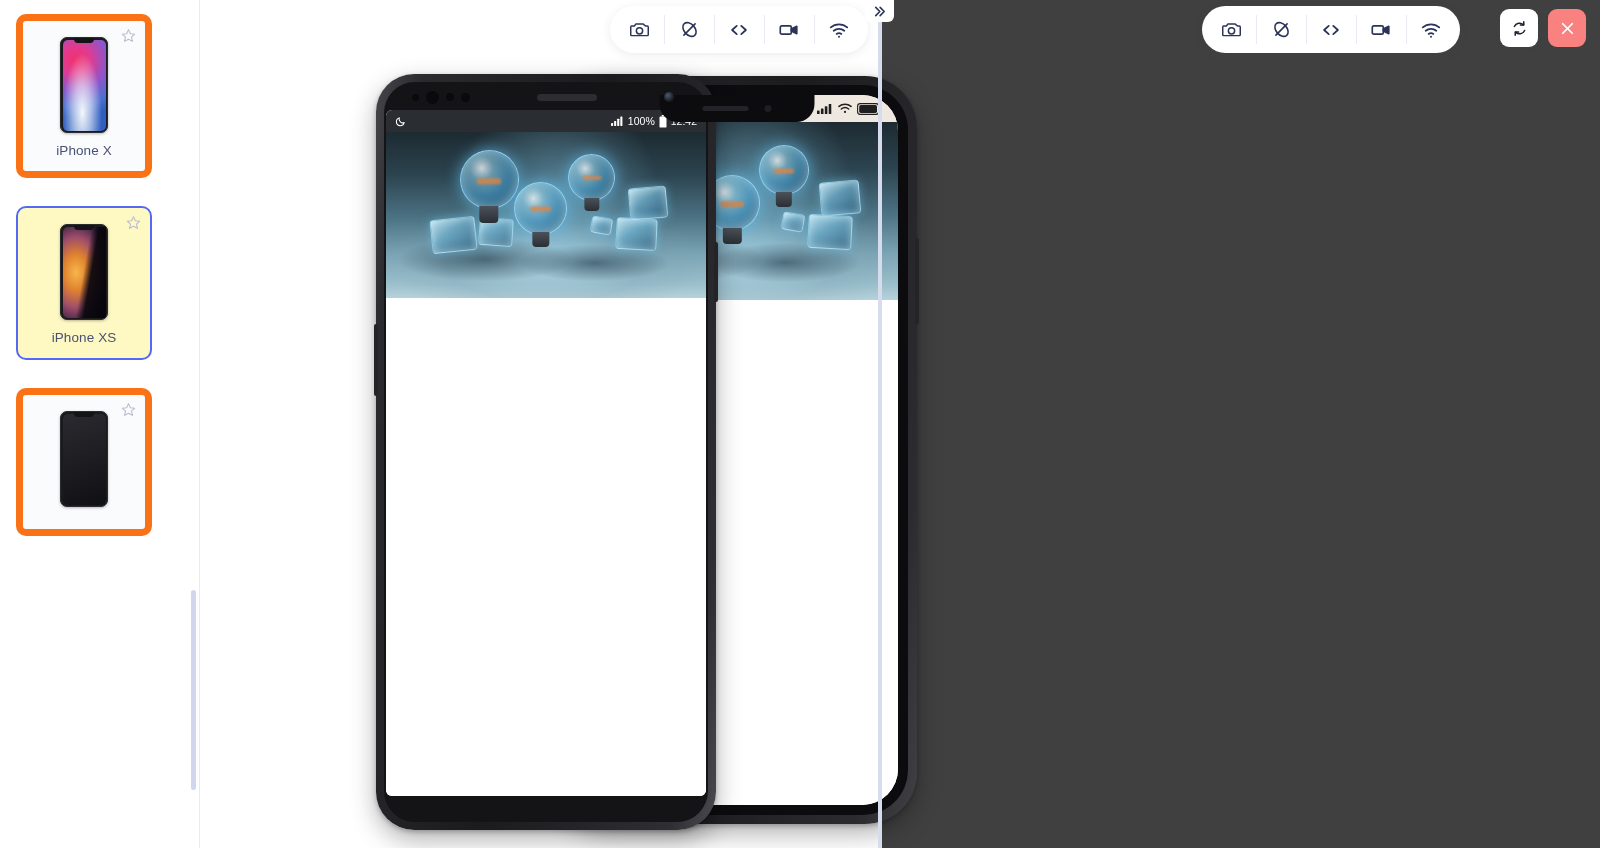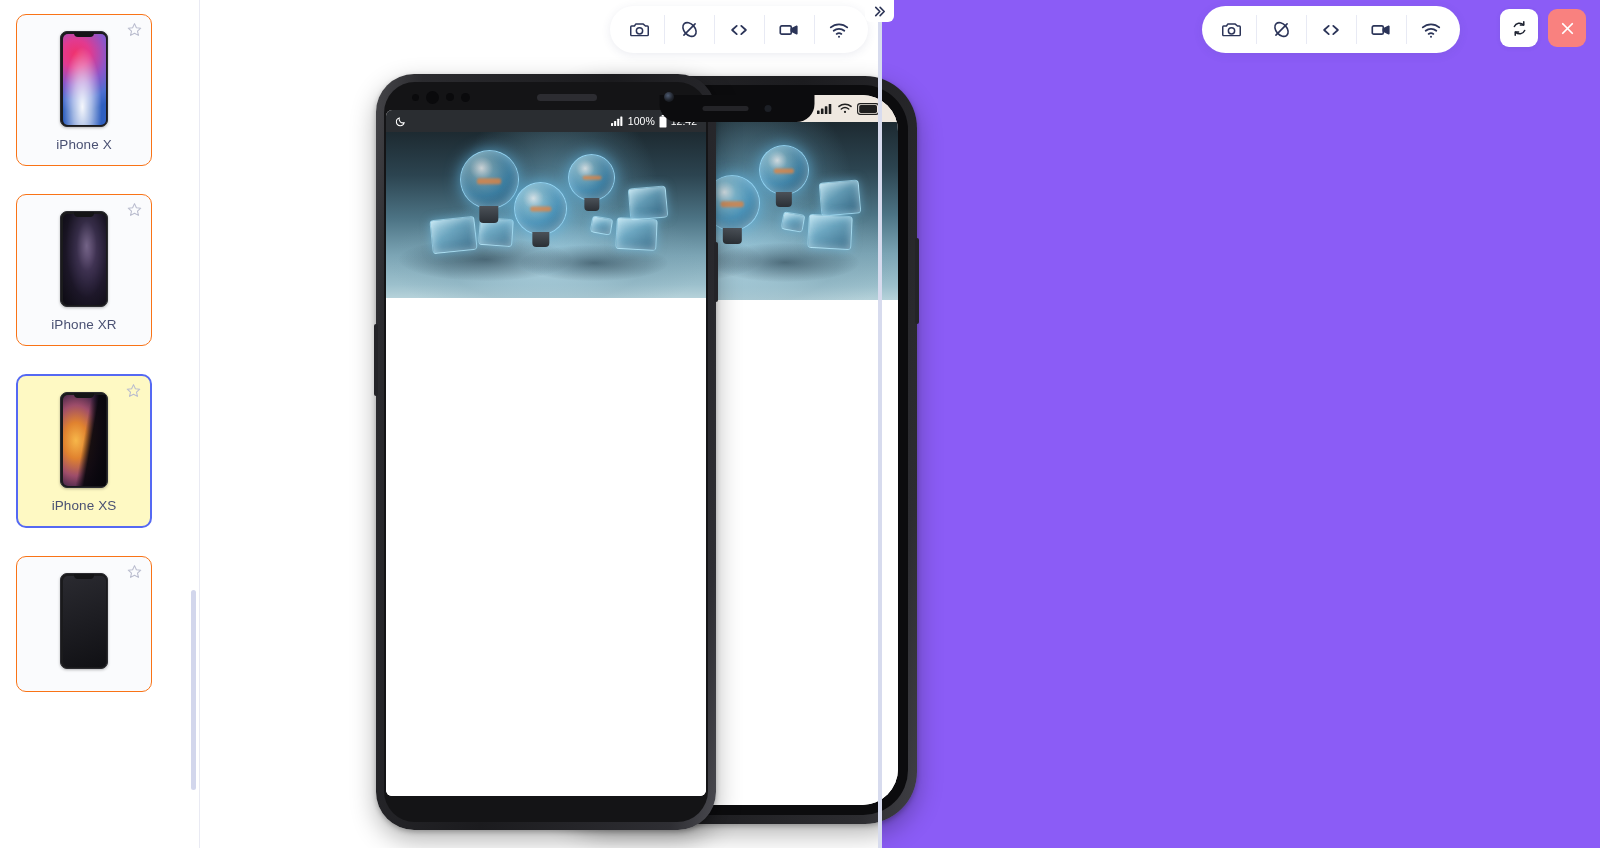--- a/index.html
+++ b/index.html
@@ -21,21 +21,21 @@
     border-right: 1px solid #e9eaf3;
   }
   #sidebar-scroll {
     position: absolute; inset: 0;
     padding: 14px 16px 0 16px;
   }
   .dev-card {
     position: relative;
     width: 136px;
     background: #fafbfd;
-    border: 1px solid #f97316;
+    border: 7px solid #f97316;
     border-radius: 10px;
     margin-bottom: 28px;
     padding: 10px 8px 12px 8px;
     text-align: center;
     cursor: pointer;
   }
   .dev-card.selected {
     border: 2px solid #5569f3;
     background: #fef9c3;
   }
@@ -107,21 +107,21 @@
     position: absolute; top: 0; right: 3px; width: 5px; height: 848px;
   }
   #sb-thumb {
     position: absolute; top: 590px; right: 0; width: 5px; height: 200px;
     background: #d2d6ec; border-radius: 3px;
   }
 
   
   #panels { flex: 1; display: flex; position: relative; height: 848px; }
   #panel-left  { width: 679px; background: #ffffff; }
-  #panel-right { width: 720px; background: #8b5cf6; }
+  #panel-right { width: 720px; background: #404040; }
 
   #divider {
     width: 1px; height: 848px; background: #e2e4f0;
     position: relative; flex: 0 0 1px;
   }
   #divider-bar {
     position: absolute; left: -1px; top: 20px; width: 4px; height: 828px;
     background: #d7dbee;
   }
   #expand-btn {
@@ -336,32 +336,20 @@
               <polygon points="12 2.6 15 9.2 22 9.9 16.8 14.6 18.3 21.4 12 17.9 5.7 21.4 7.2 14.6 2 9.9 9 9.2"></polygon>
             </svg>
         </span>
         <div class="dev-thumb">
           <div class="notch"></div>
             <div class="wall wall-x"></div>
         </div>
         <div class="dev-label">iPhone X</div>
       </div>
 
-      <div class="dev-card">
-        <span class="dev-star">
-          <svg viewBox="0 0 24 24" width="15" height="15" fill="none" stroke="currentColor" stroke-width="1.7" stroke-linejoin="round">
-              <polygon points="12 2.6 15 9.2 22 9.9 16.8 14.6 18.3 21.4 12 17.9 5.7 21.4 7.2 14.6 2 9.9 9 9.2"></polygon>
-            </svg>
-        </span>
-        <div class="dev-thumb">
-          <div class="notch"></div>
-            <div class="wall wall-xr"></div>
-        </div>
-        <div class="dev-label">iPhone XR</div>
-      </div>
 
       <div class="dev-card selected">
         <span class="dev-star">
           <svg viewBox="0 0 24 24" width="15" height="15" fill="none" stroke="currentColor" stroke-width="1.7" stroke-linejoin="round">
               <polygon points="12 2.6 15 9.2 22 9.9 16.8 14.6 18.3 21.4 12 17.9 5.7 21.4 7.2 14.6 2 9.9 9 9.2"></polygon>
             </svg>
         </span>
         <div class="dev-thumb">
           <div class="notch"></div>
             <div class="wall wall-xs"></div>

